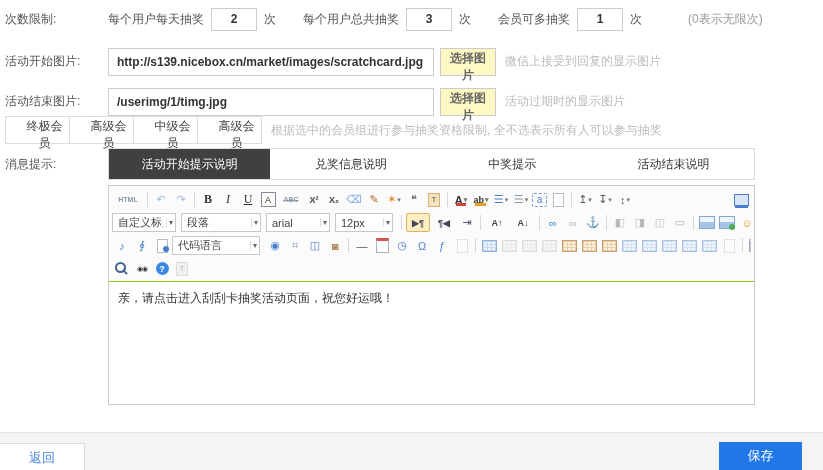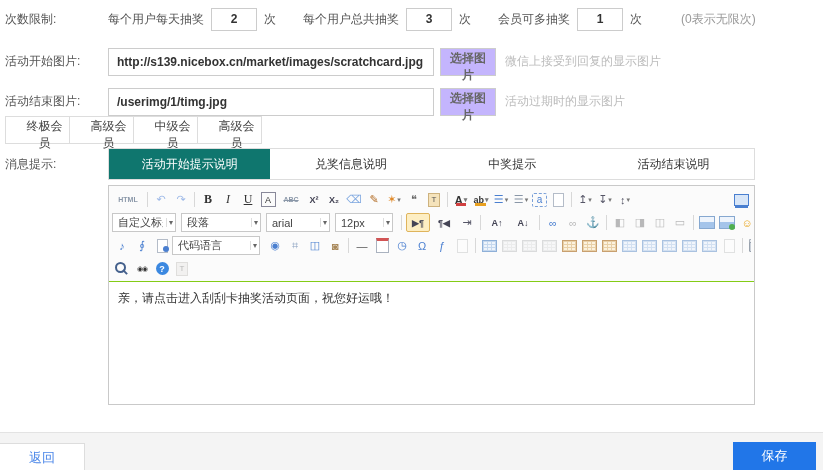--- a/index.html
+++ b/index.html
@@ -10,40 +10,40 @@
     font-size:12px; color:#555;
   }
   .row { position:absolute; left:5px; right:0; display:flex; align-items:center; }
   .row-label { width:103px; flex:none; color:#555; }
   
   #row-limit { top:6px; height:26px; }
   .fld-label { color:#555; }
   .num-input { width:46px; height:23px; border:1px solid #ccc; text-align:center;
     font-weight:bold; color:#333; font-size:12px; margin:0 7px; font-family:inherit; outline:none; }
   .fld-suffix { margin-right:27px; }
-  .limit-hint { color:#999; margin-left:12px; }
+  .limit-hint { color:#999; margin-left:19px; }
   
   #row-start-image { top:47px; height:29px; }
   #row-end-image   { top:87px; height:29px; }
   .text-input { width:326px; height:28px; border:1px solid #ccc; padding:0 8px;
     font-weight:bold; color:#333; font-size:12px; font-family:inherit; outline:none; }
-  .choose-btn { margin-left:6px; width:56px; height:28px; background:#c4b5fd;
+  .choose-btn { margin-left:6px; width:56px; height:28px; background:#fef9c3;
     border:1px solid #ccc; color:#666; font-weight:bold; font-size:12px; font-family:inherit; cursor:pointer; }
   .row-hint { color:#bcbcbc; margin-left:9px; }
   
   #row-permission { top:116px; height:28px; }
   .member-btn { width:65px; height:28px; background:#fff; border:1px solid #ddd;
     margin-left:-1px; font-size:12px; color:#444; font-family:inherit; cursor:pointer;padding-left:20px; }
   .member-btn:first-child { margin-left:0; }
   
   #row-tabs { top:148px; }
   .tabs { width:647px; border:1px solid #ddd; display:flex; background:#fff; }
   .tab { flex:1; height:30px; display:flex; align-items:center; justify-content:center;
     color:#333; cursor:pointer; }
-  .tab.active { background:#0f766e; color:#fff; }
+  .tab.active { background:#404040; color:#fff; }
   
   .editor { position:absolute; left:108px; top:185px; width:647px; height:220px;
     border:1px solid #c9c9c9; background:#fff; display:flex; flex-direction:column; }
   .toolbar { background:#fbfbfb; padding:2px 3px 1px; flex:none; }
   .tb-row { height:23px; display:flex; align-items:center; overflow:hidden; }
   .tb-sep { width:1px; height:15px; background:#d8d8d8; margin:0 3px; flex:none; }
   .tb-icon { position:relative; width:18px; height:19px; flex:none; display:flex;
     align-items:center; justify-content:center; font-size:11px; color:#556;
     border:1px solid transparent; border-radius:2px; cursor:pointer; margin:0 1px; }
   .tb-icon.active { background:#fdeec3; border-color:#dfb45c; }
@@ -102,21 +102,21 @@
     width:13px; height:13px; background:#3b88e0; color:#fff; border-radius:50%;
     font-size:9px; font-weight:bold; }
   .content { flex:1; border-top:1px solid #84cc16; background:#fff; padding:7px 9px;
     color:#333; line-height:1.6; overflow:hidden; }
   
   .footer { position:absolute; top:432px; left:0; width:823px; height:38px;
     background:#f4f4f4; border-top:1px solid #e3e3e3; }
   .back-btn { position:absolute; left:-1px; top:10px; width:86px; height:29px;
     background:#fff; border:1px solid #ddd; color:#4a86e8; font-size:13px;
     font-family:inherit; cursor:pointer; }
-  .save-btn { position:absolute; right:7px; top:9px; width:83px; height:28px;
+  .save-btn { position:absolute; right:21px; top:9px; width:83px; height:28px;
     background:#2176e8; color:#fff; border:none; font-size:13px;
     font-family:inherit; cursor:pointer; }
 </style>
 </head>
 <body>
 
 <div class="row" id="row-limit">
   <span class="row-label">次数限制:</span>
   <span style="display:flex;align-items:center;">
       <span class="fld-label">每个用户每天抽奖</span>
@@ -146,20 +146,21 @@
   <span class="row-hint">活动过期时的显示图片</span>
 </div>
 
 <div class="row" id="row-permission">
   <span style="display:flex;">
       <button class="member-btn">终极会员</button>
       <button class="member-btn">高级会员</button>
       <button class="member-btn">中级会员</button>
       <button class="member-btn">高级会员</button>
     </span>
+  <span class="row-hint">根据选中的会员组进行参与抽奖资格限制, 全不选表示所有人可以参与抽奖</span>
 </div>
 
 <div class="row" id="row-tabs">
   <span class="row-label">消息提示:</span>
   <div class="tabs">
       <div class="tab active">活动开始提示说明</div>
       <div class="tab">兑奖信息说明</div>
       <div class="tab">中奖提示</div>
       <div class="tab">活动结束说明</div>
     </div>

